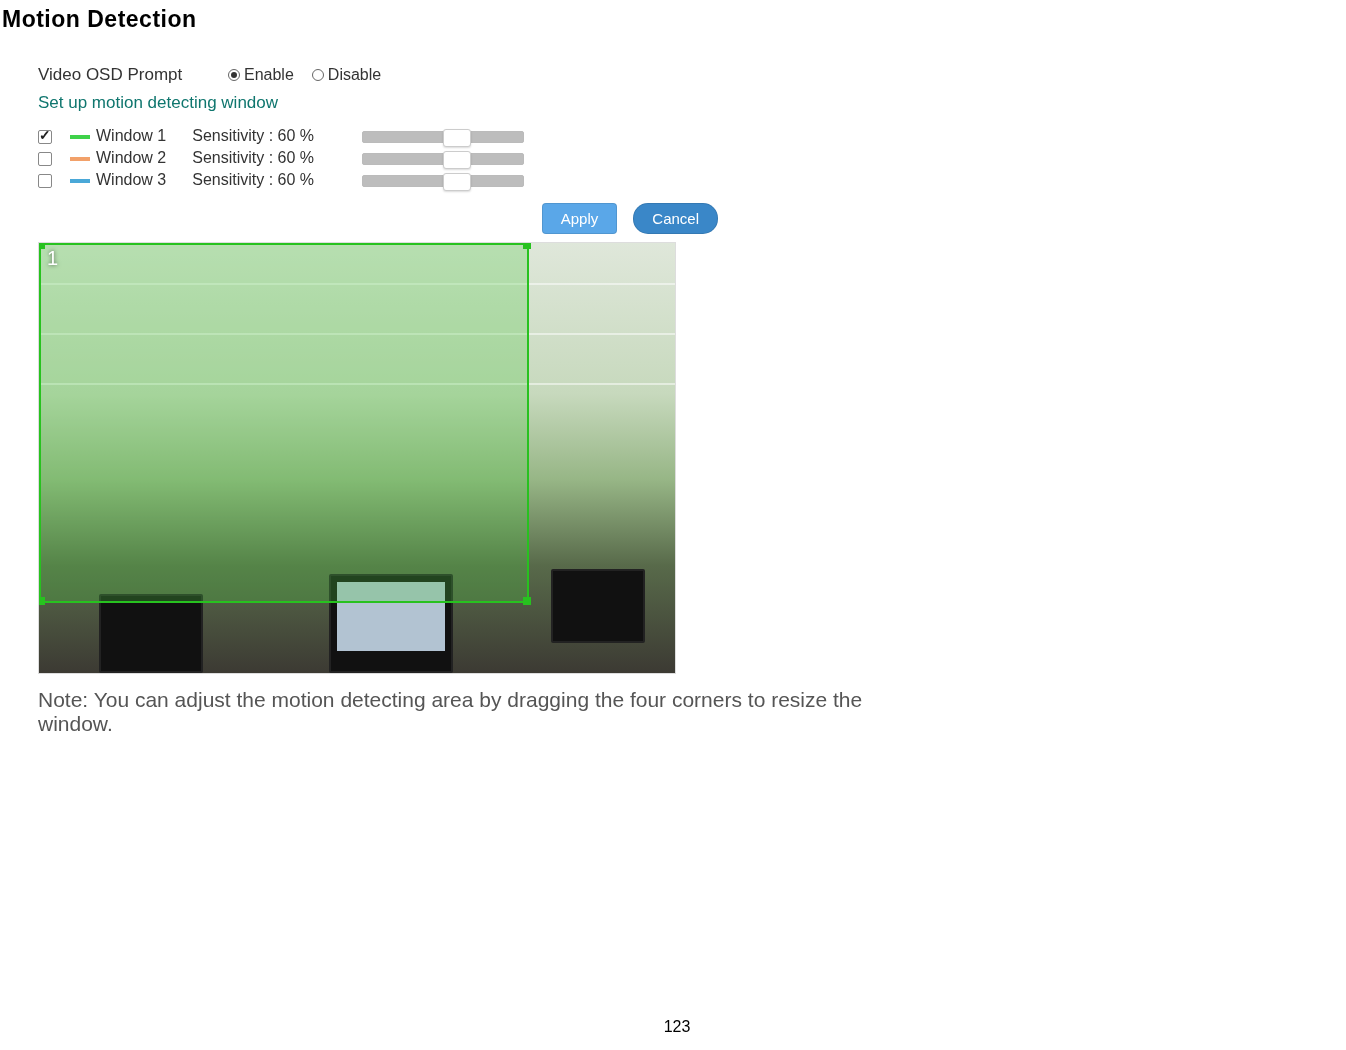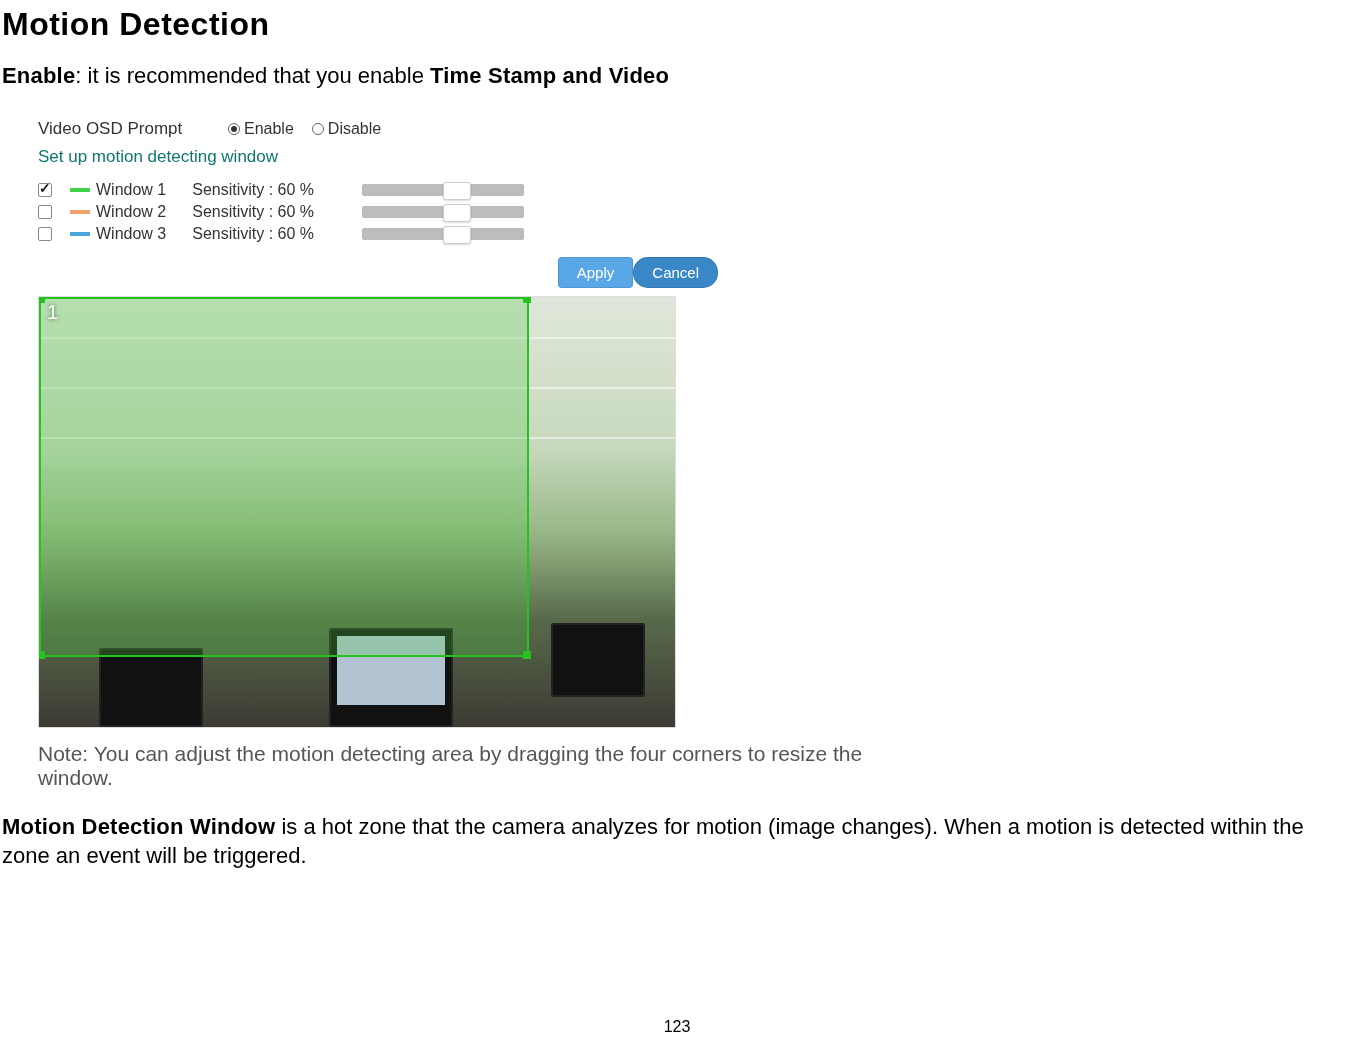--- a/index.html
+++ b/index.html
@@ -12,21 +12,21 @@
   }
   .page {
     width: 1346px;
     min-height: 1050px;
     position: relative;
     box-sizing: border-box;
     padding: 0 0 0 0;
   }
   .heading {
     font-weight: 700;
-    font-size: 32px;
+    font-size: 23px;
     letter-spacing: 0.5px;
     margin: 6px 0 18px 2px;
     font-family: "Arial Black", Arial, sans-serif;
     font-stretch: condensed;
   }
   .para {
     font-size: 22px;
     margin: 0 0 14px 2px;
     line-height: 1.35;
   }
@@ -92,21 +92,21 @@
     position: relative; display: inline-block; vertical-align: middle;
   }
   .slider .knob {
     position: absolute; top: -3px;
     width: 26px; height: 16px; background: #fff;
     border: 1px solid #ccc; border-radius: 3px;
     box-shadow: 0 1px 2px rgba(0,0,0,0.15);
   }
   .btn-row {
     margin: 12px 0 8px 0;
-    display: flex; justify-content: flex-end; gap: 0;
+    display: flex; justify-content: flex-end; gap: 16px;
     width: 680px;
   }
   .btn {
     padding: 6px 18px;
     font-size: 15px;
     color: #fff;
     border-radius: 4px;
     border: 1px solid rgba(0,0,0,0.1);
     cursor: pointer; user-select: none;
   }
@@ -157,23 +157,20 @@
     text-align: center; font-size: 16px; color: #000;
   }
 </style>
 </head>
 <body>
 
 <div class="page">
 
   <div class="heading">Motion Detection</div>
 
-  <p class="para">
-    <span class="lead-bold">Enable</span><span>: it is recommended that you enable </span><span class="mid-bold">Time Stamp and Video</span>
-  </p>
 
   <div class="screenshot-box">
 
     <div class="settings-row">
       <span class="settings-label">Video OSD Prompt</span>
       <div class="radio-group">
         <span class="radio">
           <span class="dot checked"></span>
           <span>Enable</span>
         </span>
@@ -231,18 +228,15 @@
         <span class="handle tr"></span>
         <span class="handle bl"></span>
         <span class="handle br"></span>
       </div>
       <div class="win-num">1</div>
     </div>
 
     <div class="note">Note: You can adjust the motion detecting area by dragging the four corners to resize the window.</div>
   </div>
 
-  <p class="para">
-    <span class="lead-bold">Motion Detection Window</span><span> is a hot zone that the camera analyzes for motion (image changes). When a motion is detected within the zone an event will be triggered.</span>
-  </p>
 
   <div class="page-num">123</div>
 </div>
 
 </body></html>

